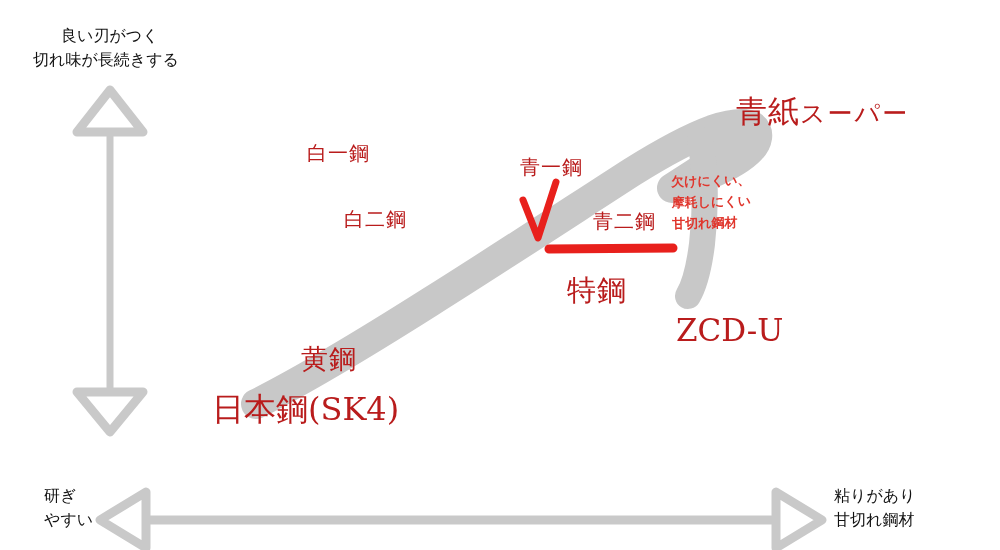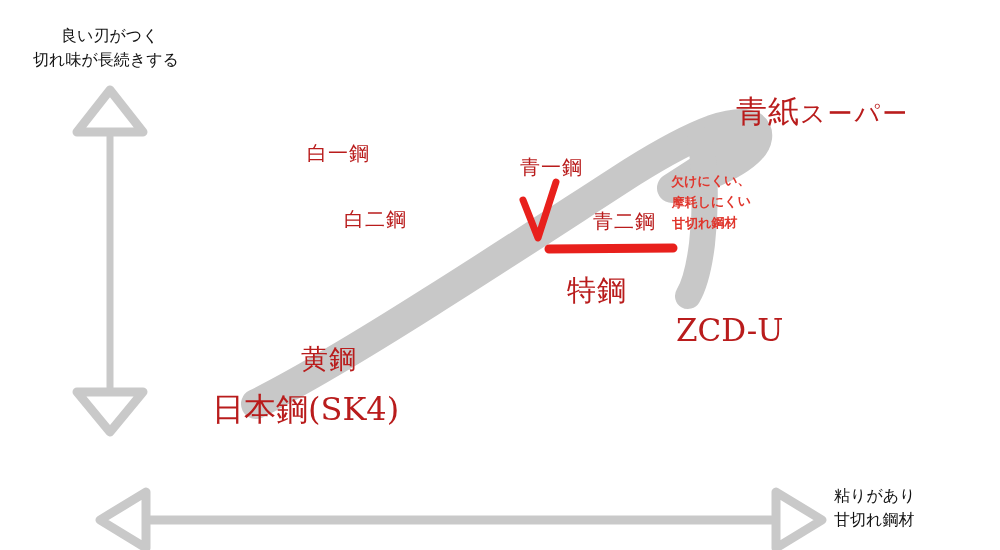--- a/index.html
+++ b/index.html
@@ -88,20 +88,24 @@
     <path d="M523,200 L538,238 L556,182" fill="none" stroke="#e8201c" stroke-width="7" stroke-linecap="round" stroke-linejoin="round"></path>
     <path d="M549,249 L673,248" fill="none" stroke="#e8201c" stroke-width="9" stroke-linecap="round"></path>
   </svg>
 
   <div class="abs axis-cap" style="left:33px;top:24px;">
     <div style="padding-left:28px;">良い刃がつく</div>
     <div>切れ味が長続きする</div>
   </div>
 
 
+  <div class="abs axis-cap" style="left:44px;top:484px;">
+    <div>研ぎ</div>
+    <div>やすい</div>
+  </div>
 
   <div class="abs axis-cap" style="left:834px;top:484px;">
     <div>粘りがあり</div>
     <div>甘切れ鋼材</div>
   </div>
 
   <div class="abs steel big" style="left:307px;top:140px;">白一鋼</div>
 
   <div class="abs steel big" style="left:520px;top:154px;">青一鋼</div>
 

